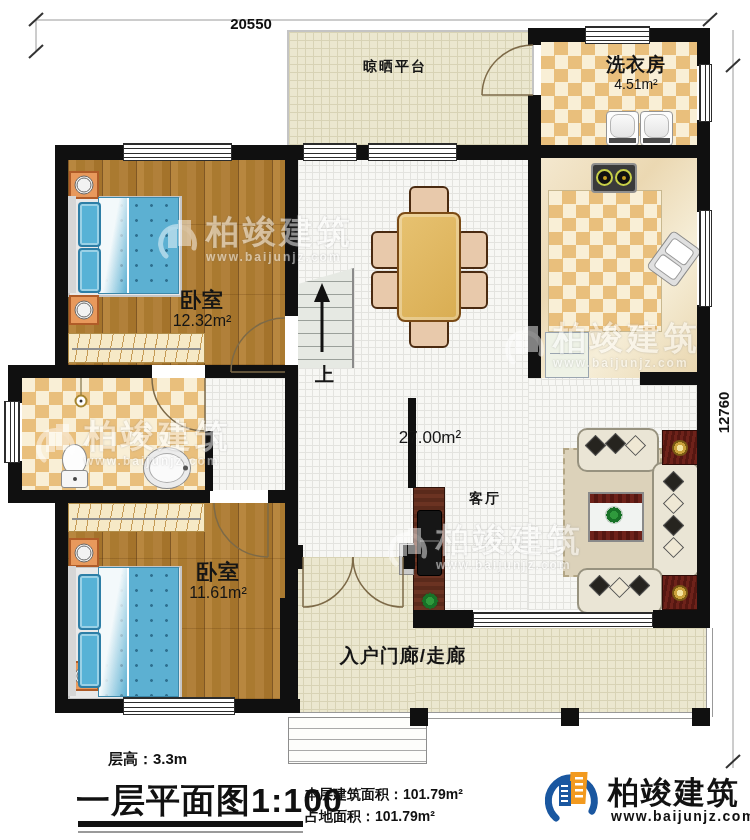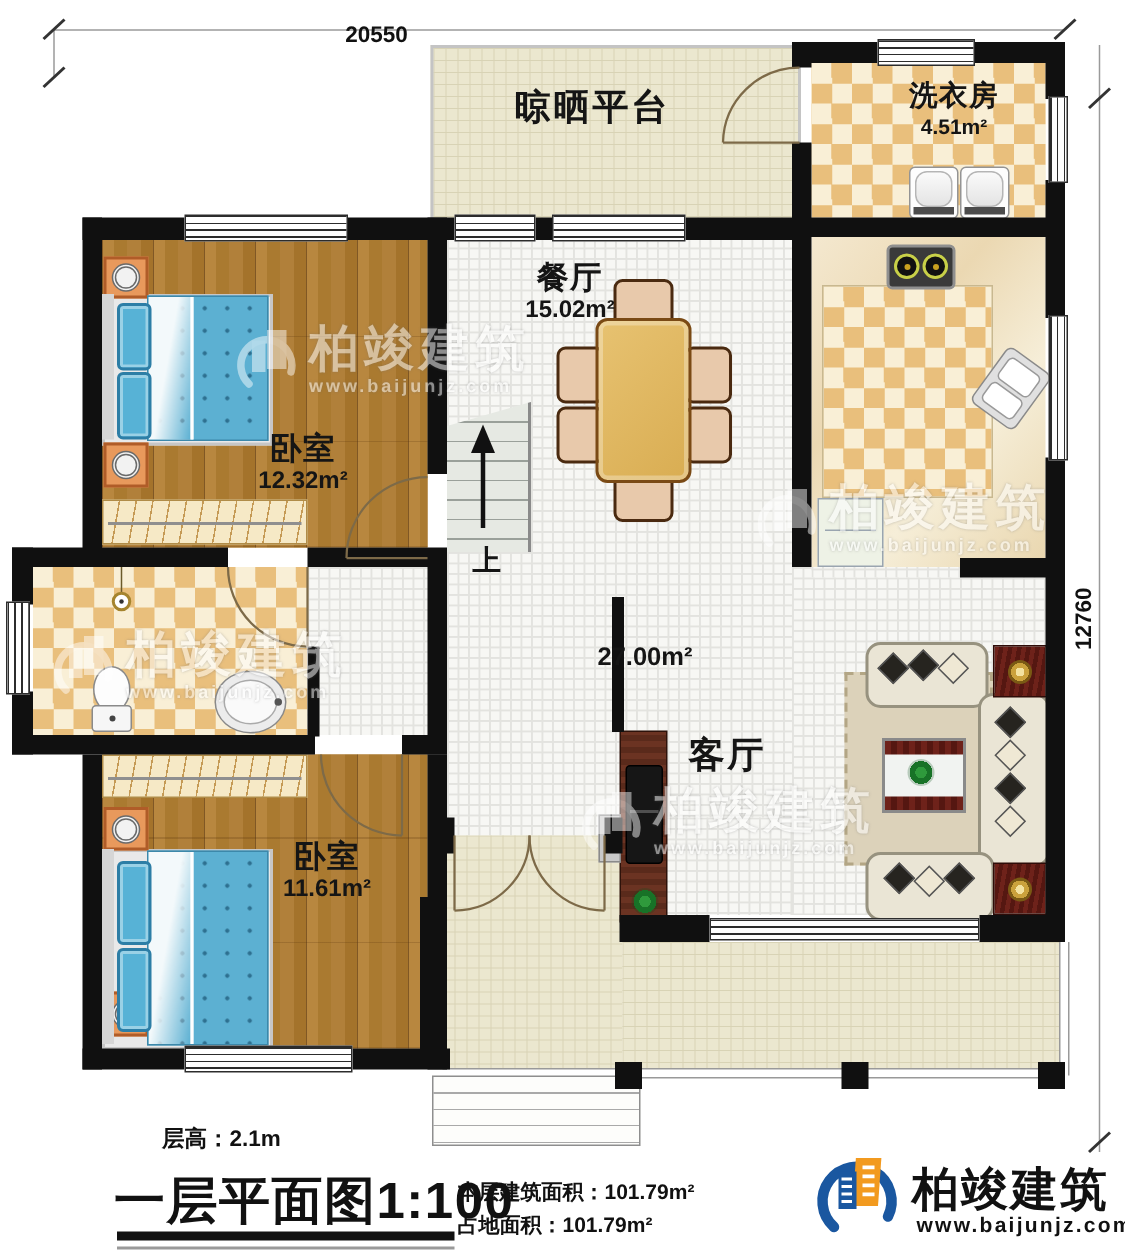--- a/index.html
+++ b/index.html
@@ -64,23 +64,23 @@
   .fridge::after{content:"";position:absolute;left:10%;right:10%;top:45%;height:1px;background:#9aa5b0;}
   .toilet-tank{position:absolute;background:#f6f6f6;border:1px solid #8a8a8a;border-radius:3px;z-index:12;}
   .toilet-tank::after{content:"";position:absolute;left:50%;top:50%;width:4px;height:4px;transform:translate(-50%,-50%);border-radius:50%;background:#444;}
   .toilet-bowl{position:absolute;background:#fdfdfd;border:1px solid #8a8a8a;border-radius:50%;z-index:12;}
   .bsink{position:absolute;background:#ececec;border:1px solid #8a8a8a;border-radius:50%;z-index:12;}
   .bsink::before{content:"";position:absolute;left:5px;top:5px;right:5px;bottom:5px;border-radius:50%;background:#fafafa;border:1px solid #aaa;}
   .bsink::after{content:"";position:absolute;right:2px;top:50%;width:5px;height:5px;transform:translateY(-50%);border-radius:50%;background:#555;}
   
   .room-label{position:absolute;text-align:center;z-index:50;line-height:1.15;white-space:nowrap;color:#151515;}
   .rname{display:block;font-weight:bold;font-size:21px;letter-spacing:1px;}
-  .rname.lg{font-size:24px;letter-spacing:2px;}
+  .rname.lg{font-size:14px;letter-spacing:2px;}
   .rname.sm{font-size:19px;}
-  .rarea{display:block;font-weight:bold;font-size:15px;}
+  .rarea{display:block;font-weight:normal;font-size:15px;}
   .dim{position:absolute;font-weight:bold;font-size:15px;text-align:center;z-index:50;}
   
   .wm{position:absolute;display:flex;align-items:center;gap:6px;z-index:60;opacity:.52;pointer-events:none;}
   .wm-brand{font-size:33px;font-weight:bold;letter-spacing:4px;color:#fff;text-shadow:0 0 2px rgba(105,105,105,.75);line-height:1;}
   .wm-url{font-size:12px;font-weight:bold;letter-spacing:2px;color:#fff;text-shadow:0 0 2px rgba(105,105,105,.75);margin-top:2px;}
   
   .ftext{position:absolute;font-weight:bold;z-index:50;white-space:nowrap;}
   .title{font-size:34px;letter-spacing:1px;}
   .bar{position:absolute;background:#111;z-index:50;}
   .bar.gray{background:#9a9a9a;}
@@ -279,37 +279,36 @@
   <div class="dim" style="left:215px;top:15px;width:72px;">20550</div>
   <div class="dim" style="left:688px;top:404px;width:70px;transform:rotate(-90deg);">12760</div>
 
   <div class="room-label" style="left:330px;top:58px;width:130px;">
     <span class="rname lg">晾晒平台</span>
   </div>
   <div class="room-label" style="left:598px;top:54px;width:76px;">
     <span class="rname sm">洗衣房</span>
     <span class="rarea" style="font-size:14px;">4.51m²</span>
   </div>
-  <div class="room-label" style="left:340px;top:174px;width:80px;">
-    <span class="rname">餐厅</span>
-    <span class="rarea" style="font-size:16px;">15.02m²</span>
-  </div>
   <div class="room-label" style="left:162px;top:288px;width:80px;">
     <span class="rname">卧室</span>
     <span class="rarea" style="font-size:16px;">12.32m²</span>
   </div>
   <div class="room-label" style="left:178px;top:560px;width:80px;">
     <span class="rname">卧室</span>
     <span class="rarea" style="font-size:16px;">11.61m²</span>
   </div>
   <div class="room-label" style="left:392px;top:428px;width:76px;">
     <span class="rarea" style="font-size:17px;">27.00m²</span>
   </div>
   <div class="room-label" style="left:450px;top:490px;width:70px;">
     <span class="rname lg">客厅</span>
+  </div>
+  <div class="room-label" style="left:333px;top:645px;width:140px;">
+    <span class="rname sm">入户门廊/走廊</span>
   </div>
   <div class="room-label" style="left:300px;top:364px;width:50px;">
     <span class="rname sm">上</span>
   </div>
 
   <div class="wm" style="left:158px;top:214px;">
     <svg width="42" height="50" viewBox="0 0 42 50">
       <path d="M8 42 A17 17 0 1 1 36 34" stroke="rgba(255,255,255,.9)" stroke-width="5" fill="none" stroke-linecap="round"></path>
       <rect x="20" y="6" width="13" height="26" fill="rgba(255,255,255,.9)"></rect>
         <rect x="10" y="13" width="9" height="21" fill="rgba(255,255,255,.9)"></rect>
@@ -347,21 +346,21 @@
       <rect x="20" y="6" width="13" height="26" fill="rgba(255,255,255,.9)"></rect>
         <rect x="10" y="13" width="9" height="21" fill="rgba(255,255,255,.9)"></rect>
     </svg>
     <div>
       <div class="wm-brand">柏竣建筑</div>
       <div class="wm-url">www.baijunjz.com</div>
     </div>
   </div>
 
   <div class="ftext" style="left:108px;top:750px;font-size:15px;">
-    <span>层高：</span><span>2.1m</span>
+    <span>层高：</span><span>3.3m</span>
   </div>
   <div class="ftext title" style="left:76px;top:778px;">
     <span>一层平面图</span><span>1:100</span>
   </div>
   <div class="bar" style="left:78px;top:821px;width:225px;height:6px;"></div>
   <div class="bar gray" style="left:78px;top:831px;width:225px;height:2px;"></div>
   <div class="ftext" style="left:305px;top:786px;font-size:14px;">
     <span>本层建筑面积：</span><span>101.79m²</span>
   </div>
   <div class="ftext" style="left:305px;top:808px;font-size:14px;">

